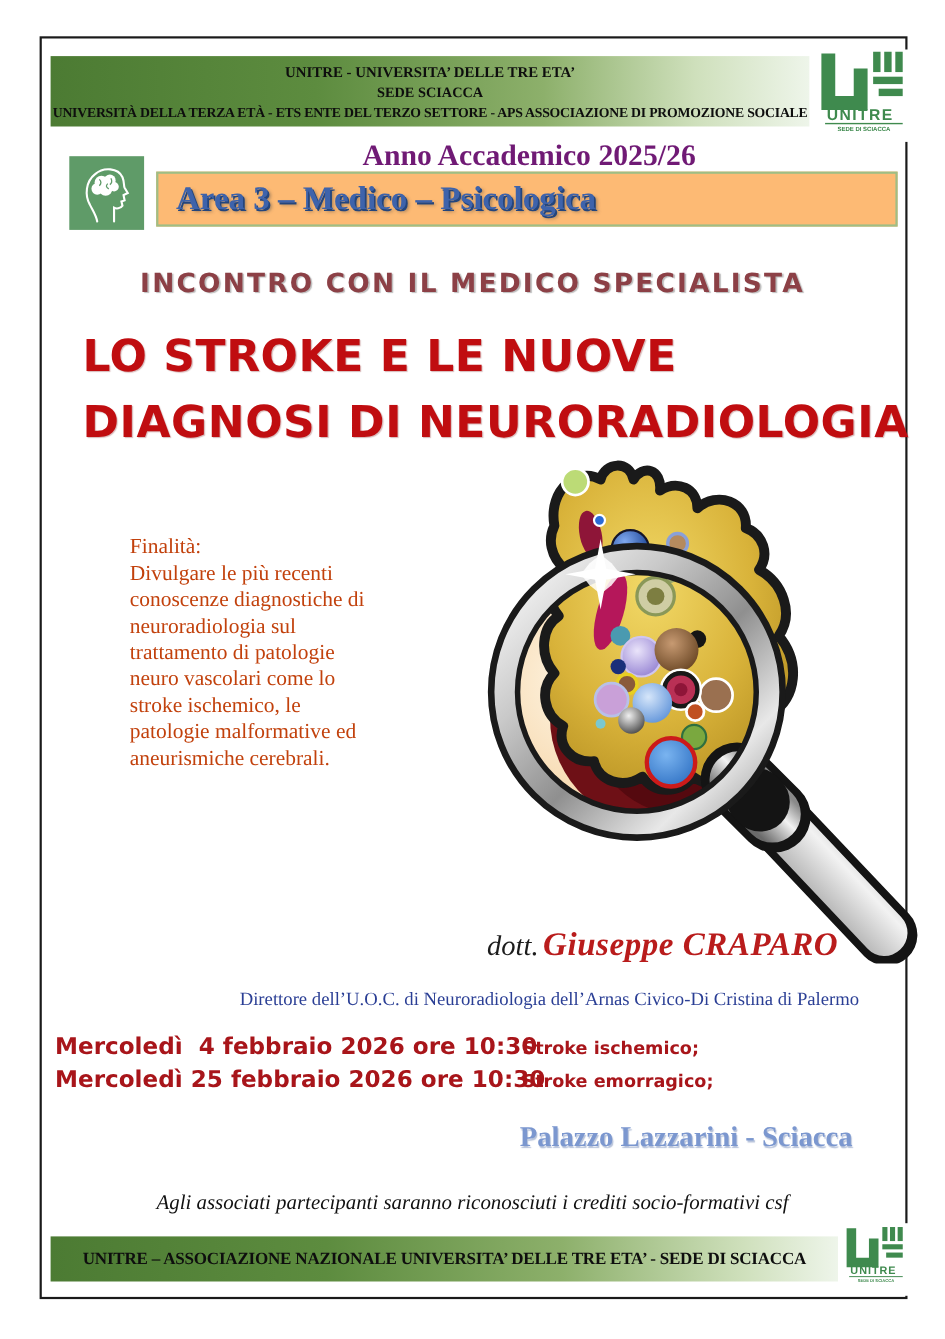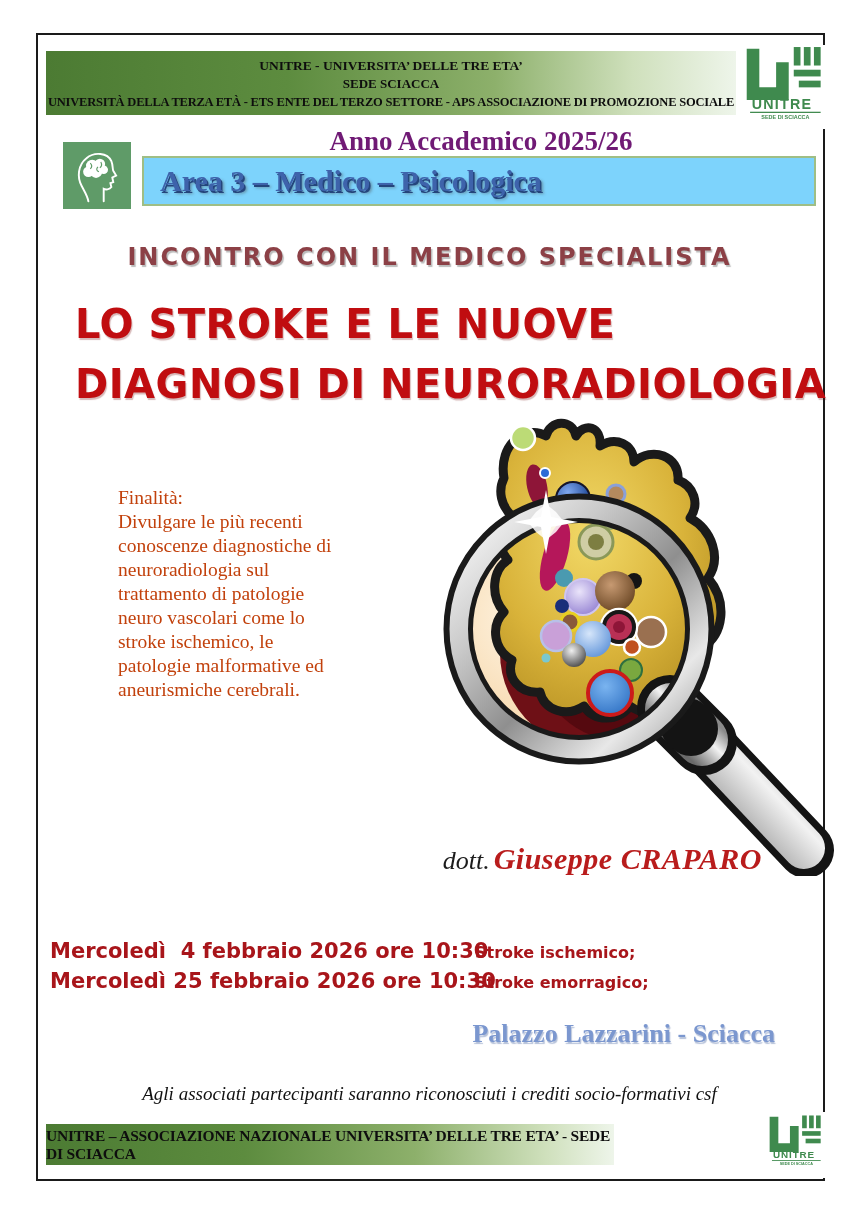--- a/index.html
+++ b/index.html
@@ -18,21 +18,21 @@
 
   .logo-box{position:absolute;background:#fff;display:flex;justify-content:center;}
   .logo-top{left:736px;top:45px;width:92px;height:84px;}
   .logo-bottom{left:762px;top:1112px;width:64px;height:66px;}
 
   .anno{position:absolute;left:142px;top:126px;width:678px;text-align:center;
         font-size:27px;font-weight:bold;color:#701a75;}
 
   .brain-chip{position:absolute;left:63px;top:142px;width:68px;height:67px;background:#5f9b68;}
 
-  .area-box{position:absolute;left:142px;top:156px;width:674px;height:50px;background:#7dd3fc;
+  .area-box{position:absolute;left:142px;top:156px;width:674px;height:50px;background:#fdba74;
             border:2px solid #9fbe85;box-sizing:border-box;display:flex;align-items:center;text-align:center;}
   .area-box span{padding-left:16px;font-size:30px;font-weight:bold;color:#3e63ab;
     text-shadow:1.5px 1.5px 0 #24457c, 3px 3px 3px rgba(70,70,70,.45);}
 
   .comic{font-family:"DejaVu Sans", sans-serif;}
   .kicker{position:absolute;left:36px;right:36px;top:243px;text-align:center;
           font-size:24px;font-weight:bold;letter-spacing:2px;color:#8c4046;
           text-shadow:1.5px 1.5px 1px rgba(60,60,60,.35);}
   .big-title{position:absolute;left:75px;top:294px;font-size:40px;font-weight:bold;
              color:#c00d10;line-height:60px;letter-spacing:0.5px;
@@ -55,21 +55,21 @@
   .sched-row{display:flex;align-items:baseline;height:30px;}
   .sched-date{width:425px;font-size:21px;font-weight:bold;color:#a8151a;white-space:pre;}
   .sched-topic{font-size:16px;font-weight:bold;color:#a8151a;}
 
   .venue{position:absolute;right:84px;top:1019px;font-size:26px;font-weight:bold;color:#7b97cf;
          text-shadow:1px 1.5px 1px rgba(90,118,171,.45);}
 
   .credits{position:absolute;left:36px;right:36px;top:1083px;text-align:center;
            font-size:19px;font-style:italic;color:#111;}
 
-  .footer-banner{position:absolute;left:46px;top:1124px;width:568px;height:41px;
+  .footer-banner{position:absolute;left:46px;top:1124px;width:716px;height:41px;
     background:linear-gradient(to right,#4c7b33 0%,#5d8c3f 35%,#8db06b 65%,#cfe0bc 88%,#eef5ea 100%);
     display:flex;align-items:center;justify-content:center;}
   .footer-banner span{font-size:15.5px;font-weight:bold;color:#0e0e0e;letter-spacing:-0.2px;}
 
   .artwork{position:absolute;left:438px;top:406px;width:400px;height:470px;}
 </style>
 </head>
 <body>
 
 <div class="poster">
@@ -256,20 +256,21 @@
         <path d="M108,98 L118,106 L126,116 L118,126 L108,134 L98,126 L90,116 L98,106 Z" opacity="0.85"></path>
         <circle cx="108" cy="116" r="6"></circle>
       </g>
     </svg>
   </div>
 
   <div class="doct-line">
     <span class="doct-prefix">dott.</span>
     <span class="doct-name">Giuseppe CRAPARO</span>
   </div>
+  <div class="director">Direttore dell’U.O.C. di Neuroradiologia dell’Arnas Civico-Di Cristina di Palermo</div>
 
   <div class="schedule comic">
     <div class="sched-row">
       <span class="sched-date">Mercoledì  4 febbraio 2026 ore 10:30</span>
       <span class="sched-topic">Stroke ischemico;</span>
     </div>
     <div class="sched-row">
       <span class="sched-date">Mercoledì 25 febbraio 2026 ore 10:30</span>
       <span class="sched-topic">Stroke emorragico;</span>
     </div>

